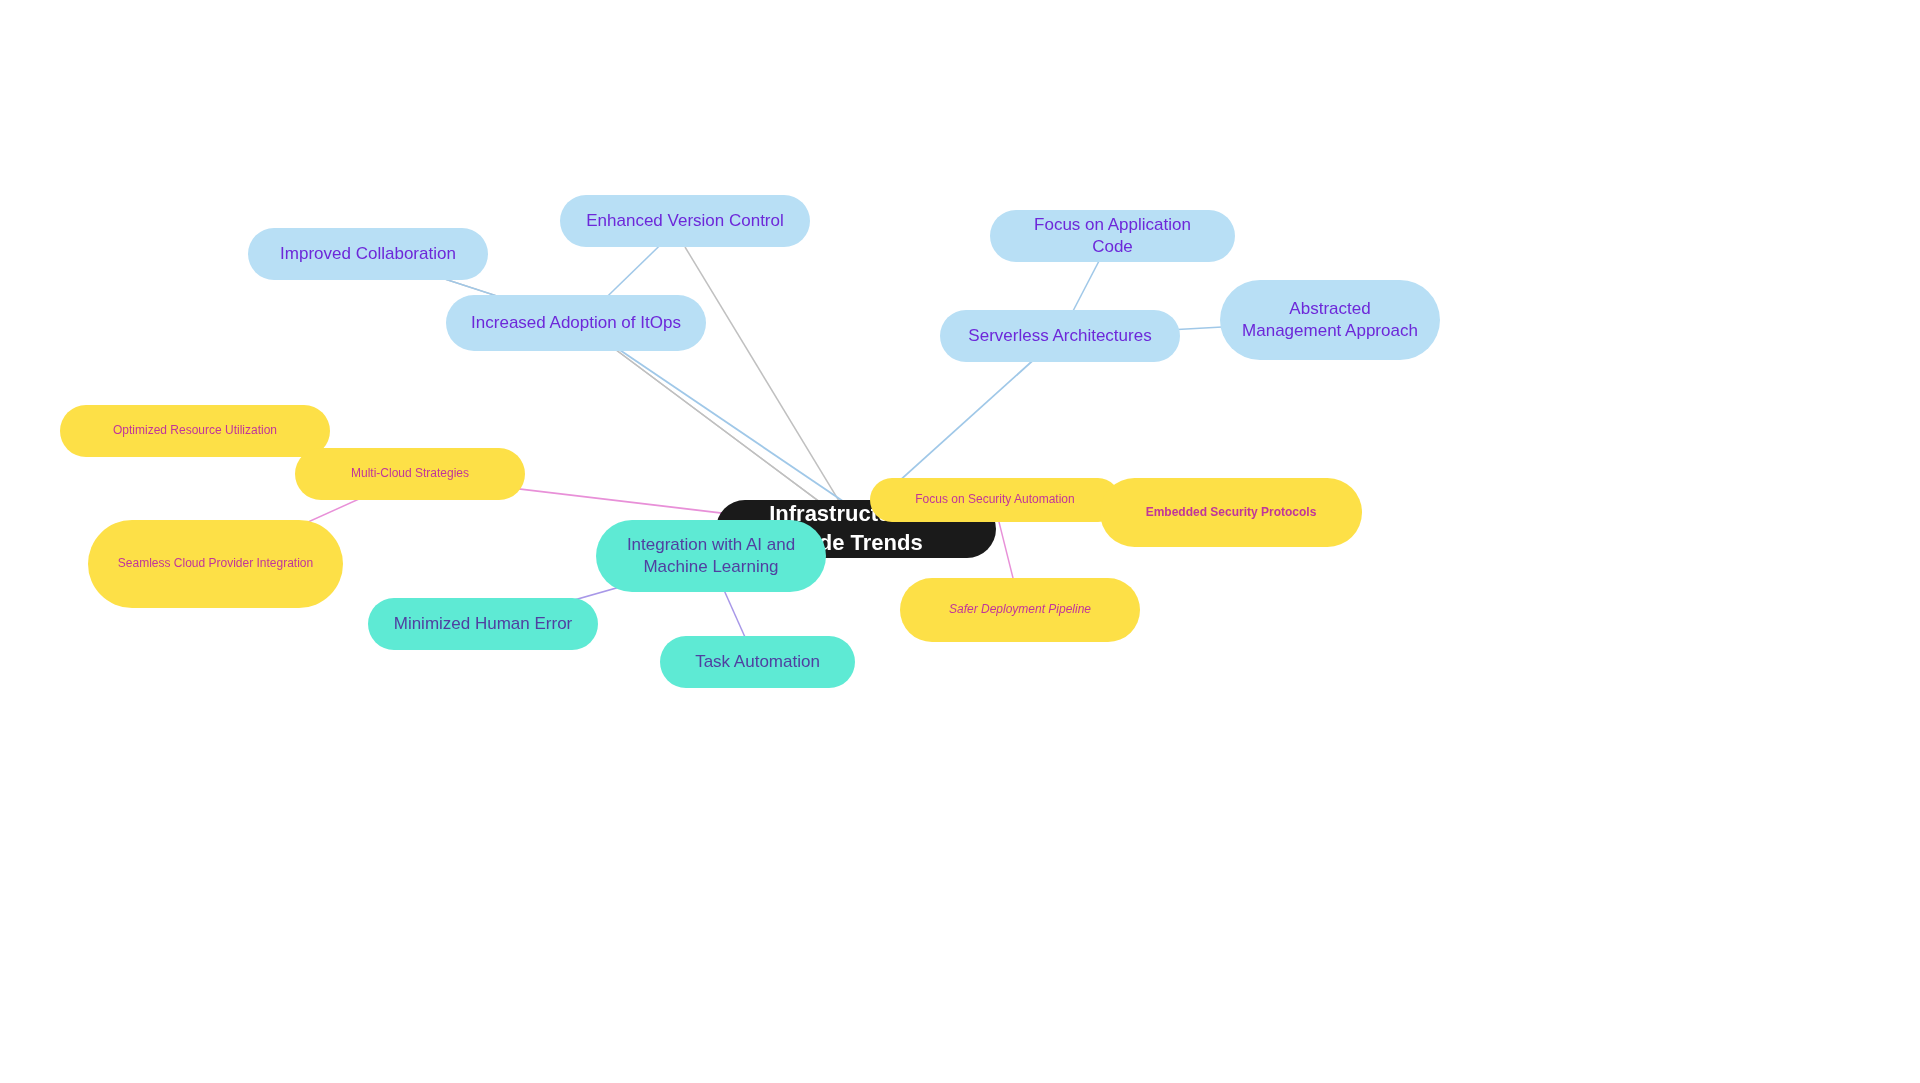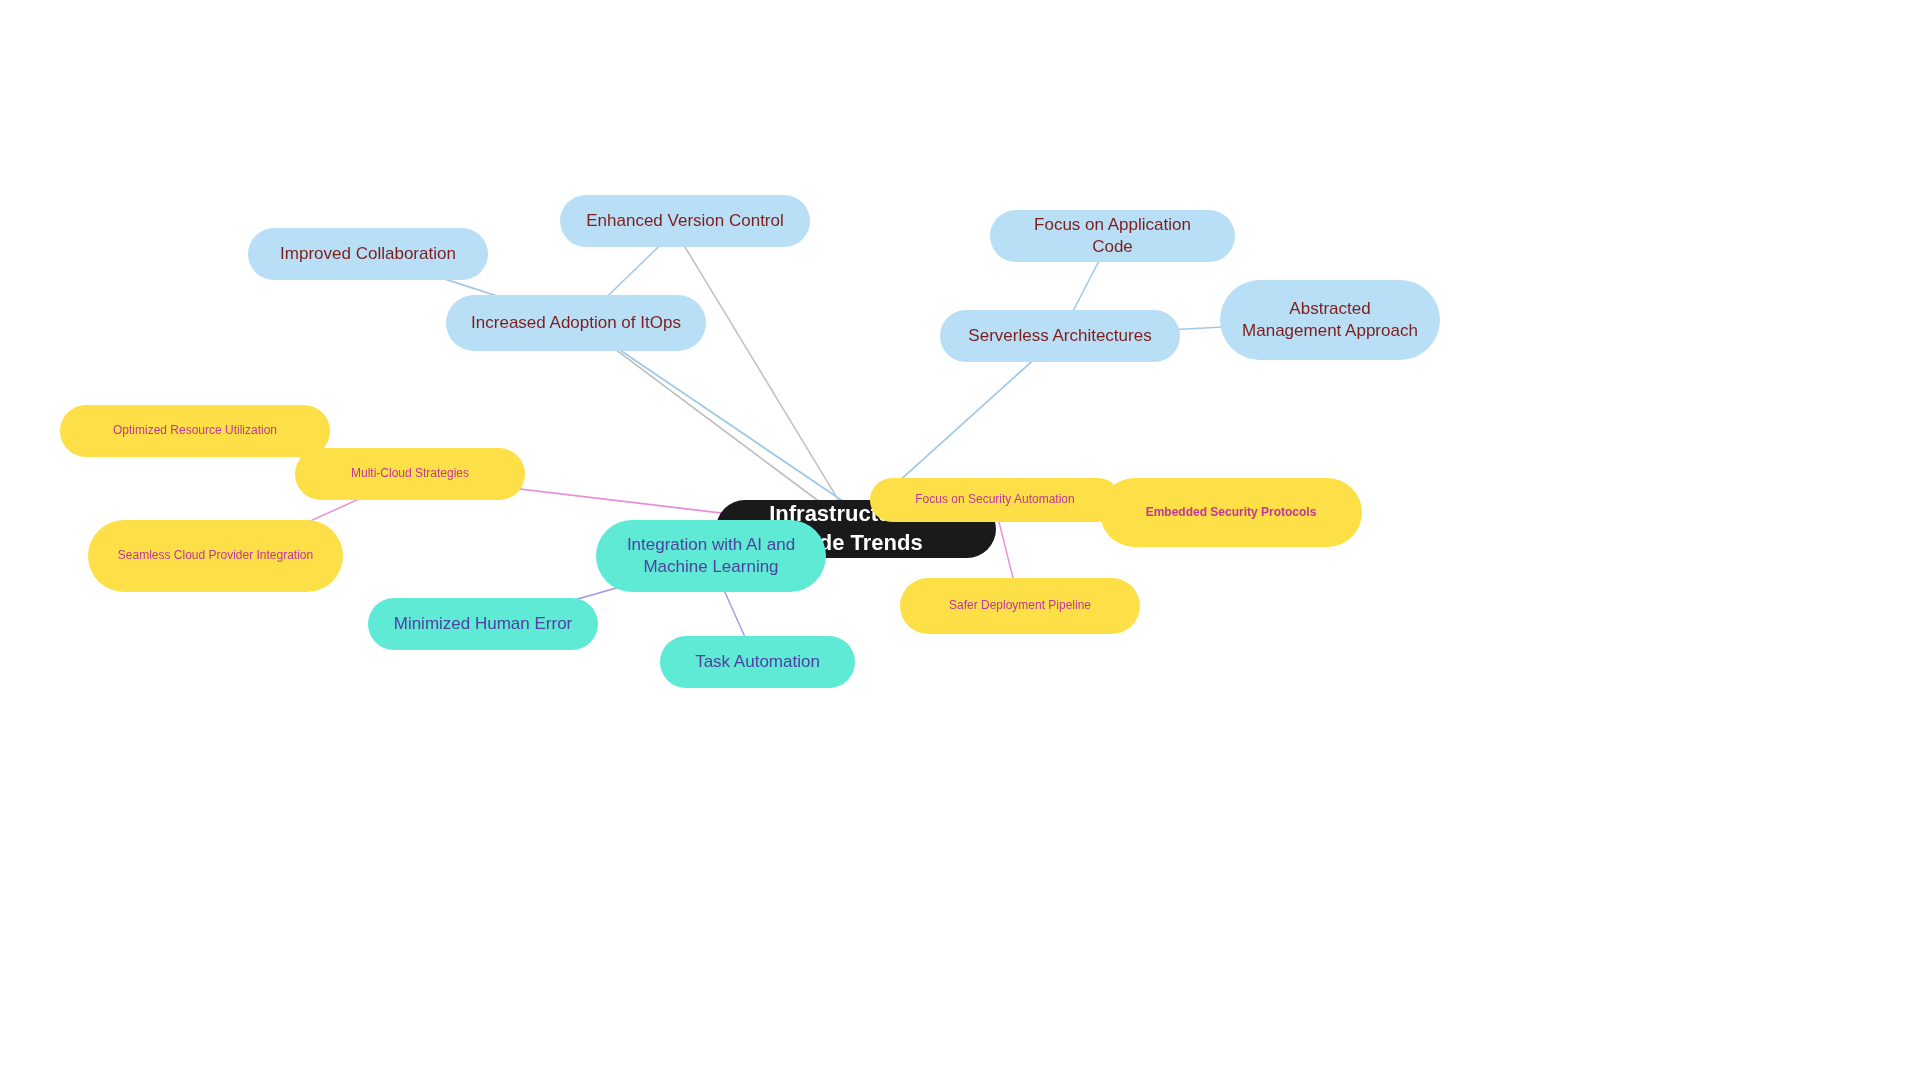--- a/index.html
+++ b/index.html
@@ -34,21 +34,21 @@
     .node-center {
       background: #1a1a1a;
       color: #ffffff;
       font-size: 22px;
       font-weight: 600;
       border-radius: 50px;
       padding: 18px 40px;
     }
     .node-blue {
       background: #b8dff5;
-      color: #7f1d1d;
+      color: #6d28d9;
       font-size: 17px;
     }
     .node-pink {
       background: #fde047;
       color: #c0369a;
       font-size: 12px;
     }
     .node-purple {
       background: #5eead4;
       color: #5040a0;
@@ -100,25 +100,25 @@
 <div class="node node-blue" style="left: 990px; top: 210px; width: 245px; height: 52px;">Focus on Application Code</div>
 
 <div class="node node-blue" style="left: 940px; top: 310px; width: 240px; height: 52px;">Serverless Architectures</div>
 
 <div class="node node-blue" style="left: 1220px; top: 280px; width: 220px; height: 80px; text-align: center;">Abstracted Management Approach</div>
 
 <div class="node node-pink" style="left: 60px; top: 405px; width: 270px; height: 52px;">Optimized Resource Utilization</div>
 
 <div class="node node-pink" style="left: 295px; top: 448px; width: 230px; height: 52px;">Multi-Cloud Strategies</div>
 
-<div class="node node-pink" style="left: 88px; top: 520px; width: 255px; height: 72px;">Seamless Cloud Provider Integration</div>
+<div class="node node-pink" style="left: 88px; top: 520px; width: 255px; height: 88px;">Seamless Cloud Provider Integration</div>
 
 <div class="node node-pink" style="left: 870px; top: 478px; width: 250px; height: 44px;">Focus on Security Automation</div>
 
 <div class="node node-pink" style="left: 1100px; top: 478px; width: 262px; height: 69px; font-weight: bold;">Embedded Security Protocols</div>
 
-<div class="node node-pink" style="left: 900px; top: 578px; width: 240px; height: 56px;">Safer Deployment Pipeline</div>
+<div class="node node-pink" style="left: 900px; top: 578px; width: 240px; height: 64px; font-style: italic;">Safer Deployment Pipeline</div>
 
 <div class="node node-purple" style="left: 596px; top: 520px; width: 230px; height: 72px;">Integration with AI and Machine Learning</div>
 
 <div class="node node-purple" style="left: 368px; top: 598px; width: 230px; height: 52px;">Minimized Human Error</div>
 
 <div class="node node-purple" style="left: 660px; top: 636px; width: 195px; height: 52px;">Task Automation</div>
 
 </body></html>

